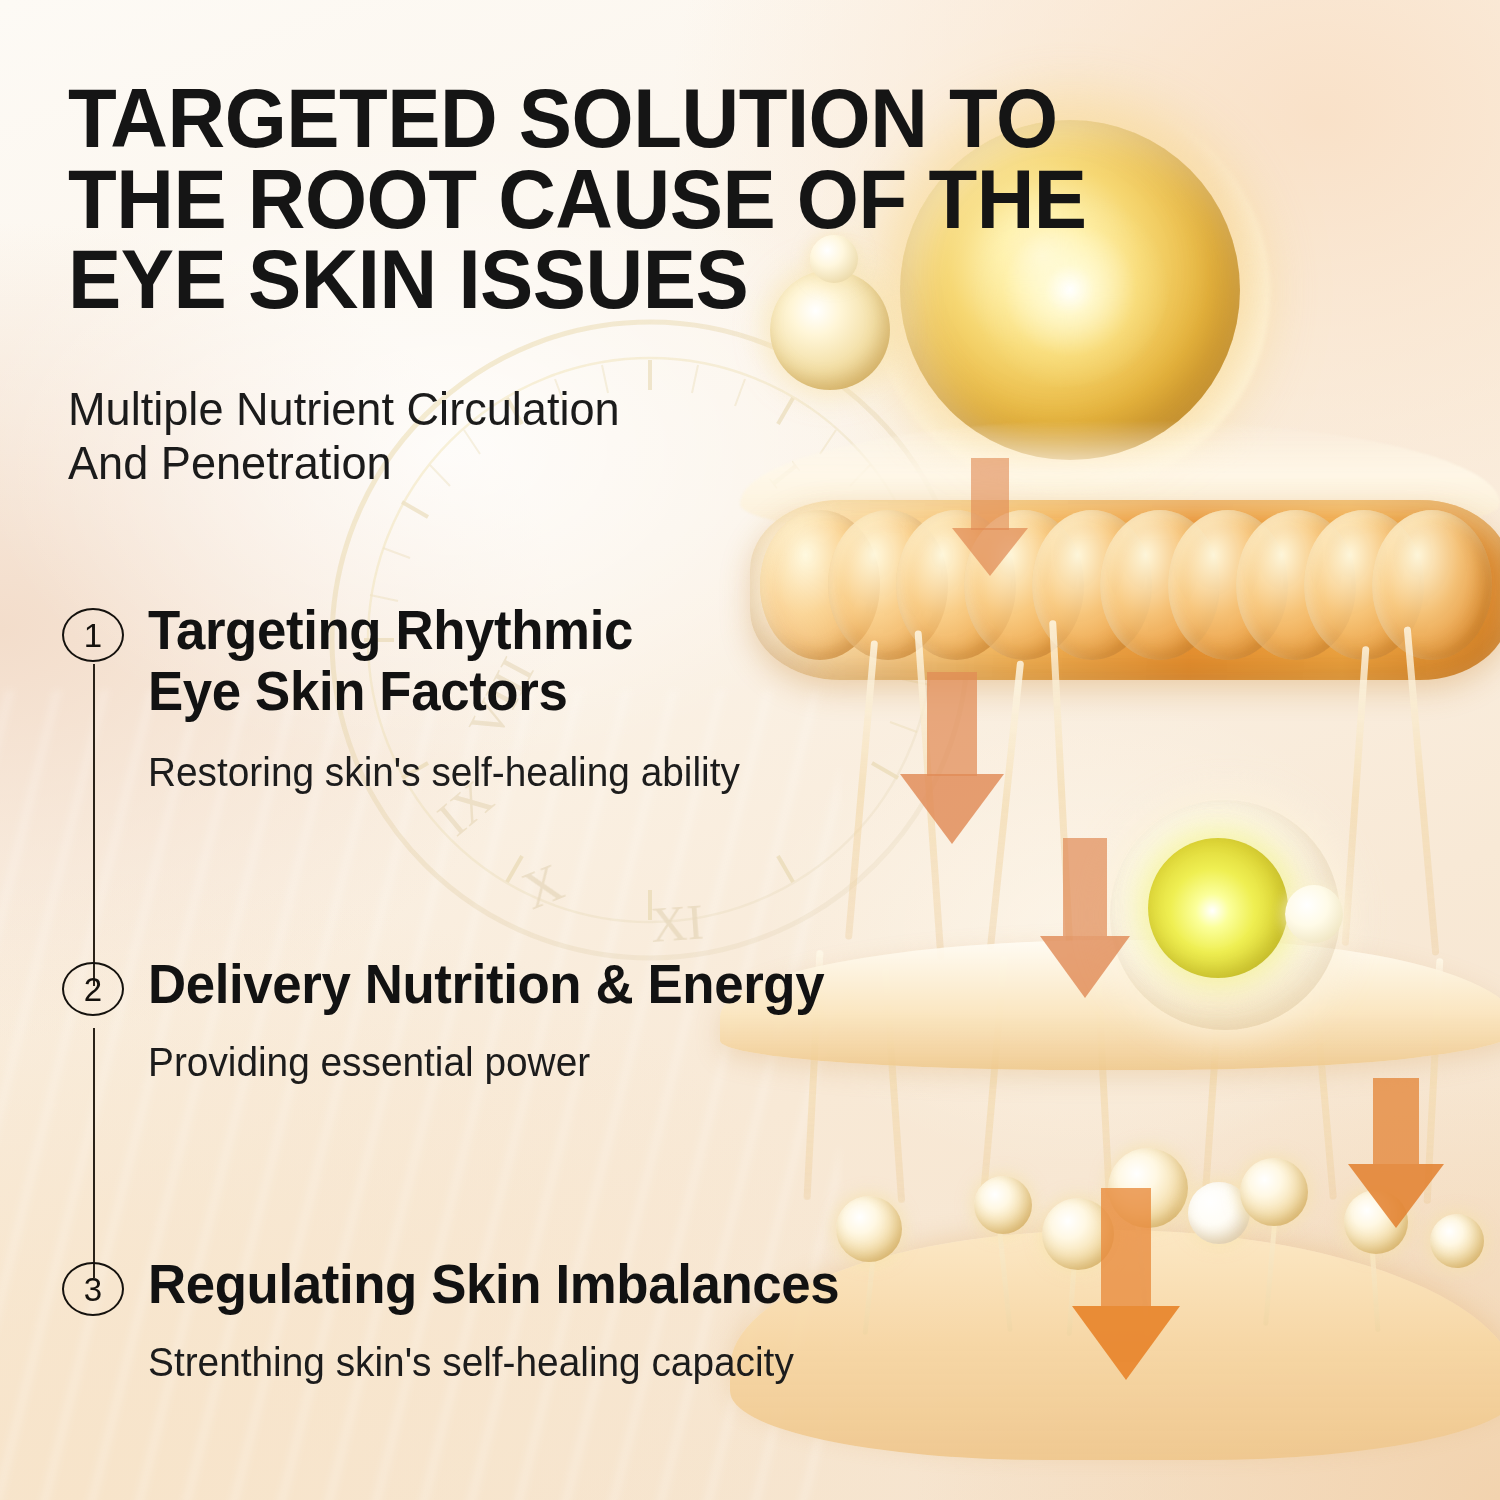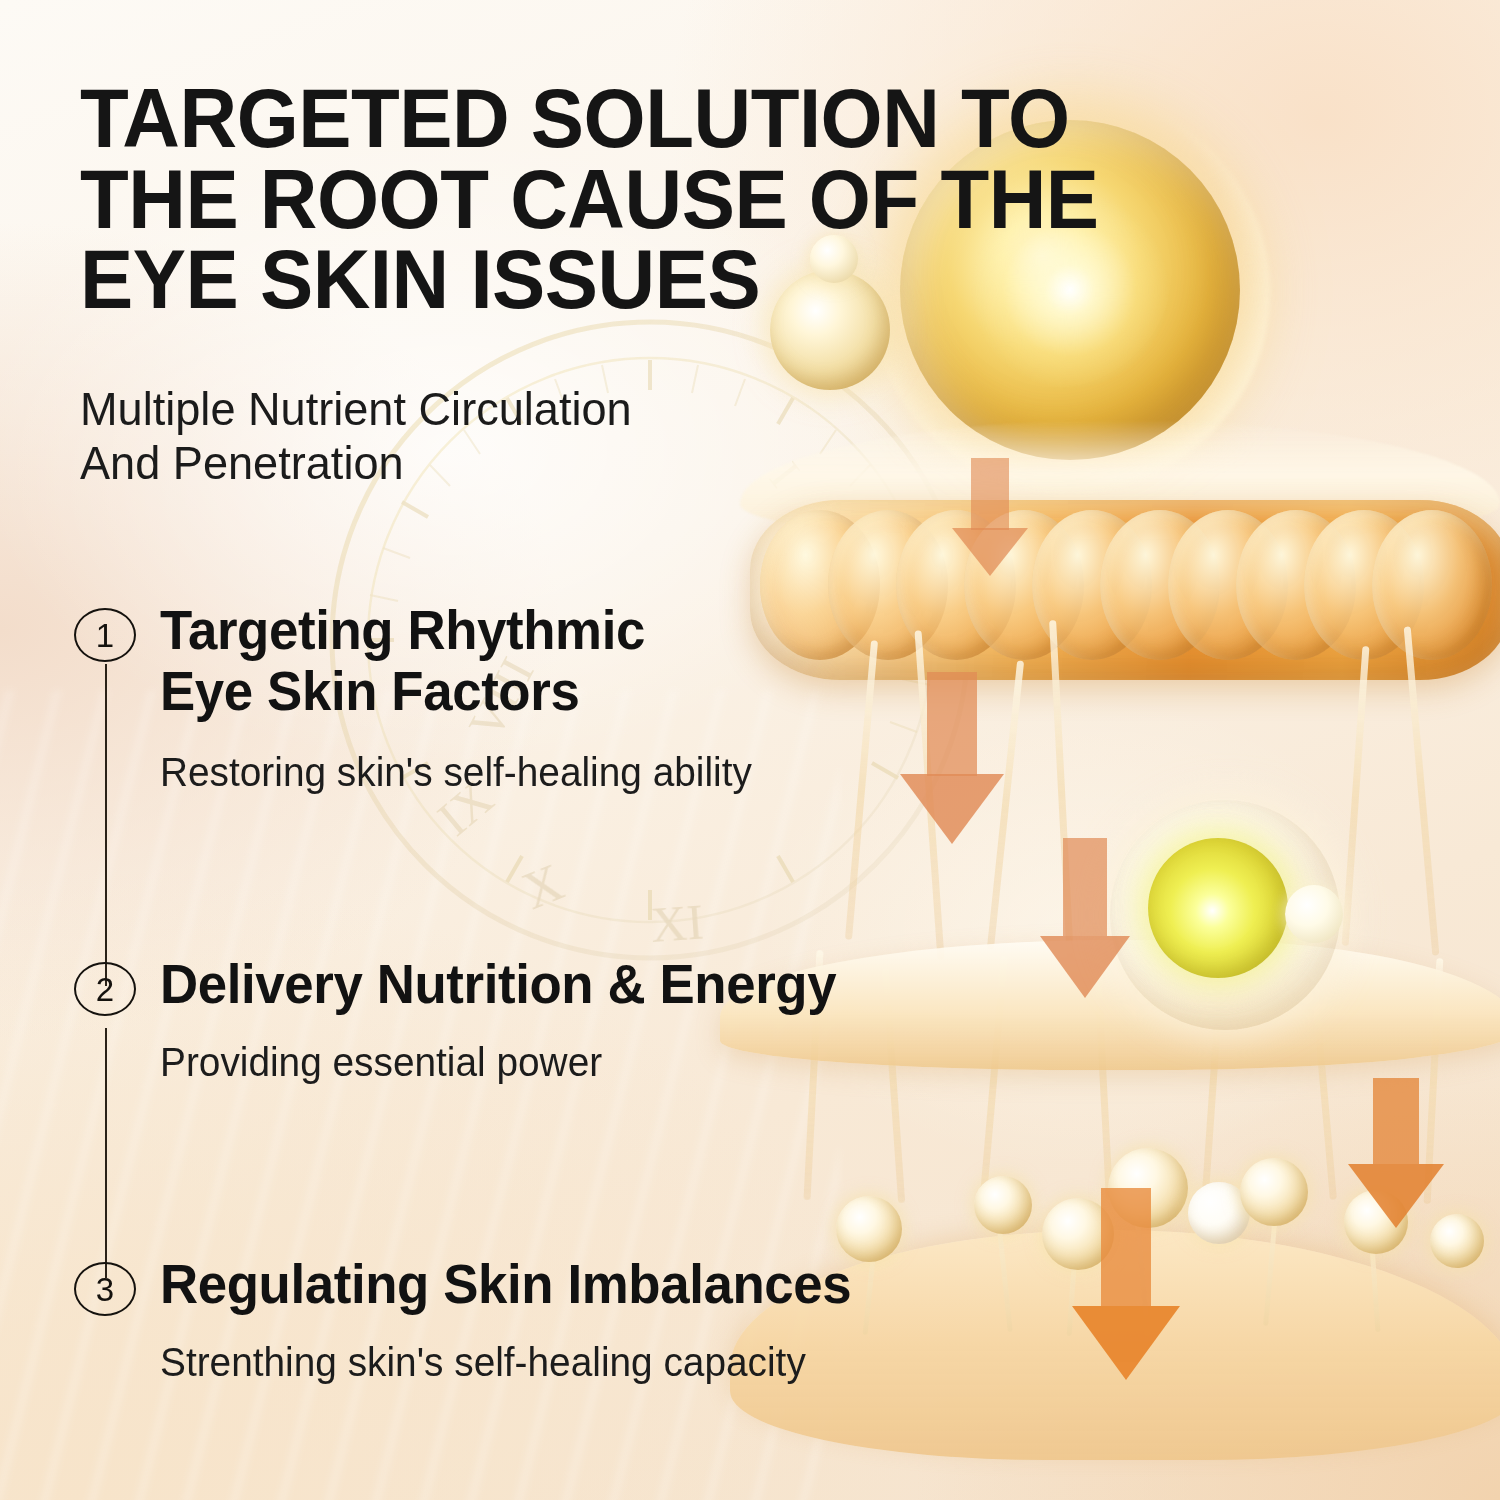--- a/index.html
+++ b/index.html
@@ -108,21 +108,21 @@
     background:linear-gradient(180deg, rgba(250,236,206,.95), rgba(238,212,162,.55));}
 
   
   .arrow{position:absolute;}
   .arrow .shaft{position:absolute;left:50%;transform:translateX(-50%);top:0;}
   .arrow .head{position:absolute;left:50%;transform:translateX(-50%);bottom:0;
     width:0;height:0;border-left-style:solid;border-right-style:solid;border-top-style:solid;
     border-left-color:transparent;border-right-color:transparent;}
 
   
-  .copy{position:absolute;left:12px;top:0;width:1060px;height:1500px;}
+  .copy{position:absolute;left:0;top:0;width:1060px;height:1500px;}
 
   .headline{position:absolute;left:68px;top:78px;width:1210px;
     font-size:84px;line-height:.96;font-weight:700;letter-spacing:-.5px;
     color:#151515;transform:scaleX(.95);transform-origin:left top;}
 
   .subhead{position:absolute;left:68px;top:382px;width:760px;
     font-size:47px;line-height:1.14;font-weight:400;color:#1B1B1B;
     transform:scaleX(.96);transform-origin:left top;}
 
   .steps{position:absolute;left:0;top:0;width:1060px;height:1500px;}

